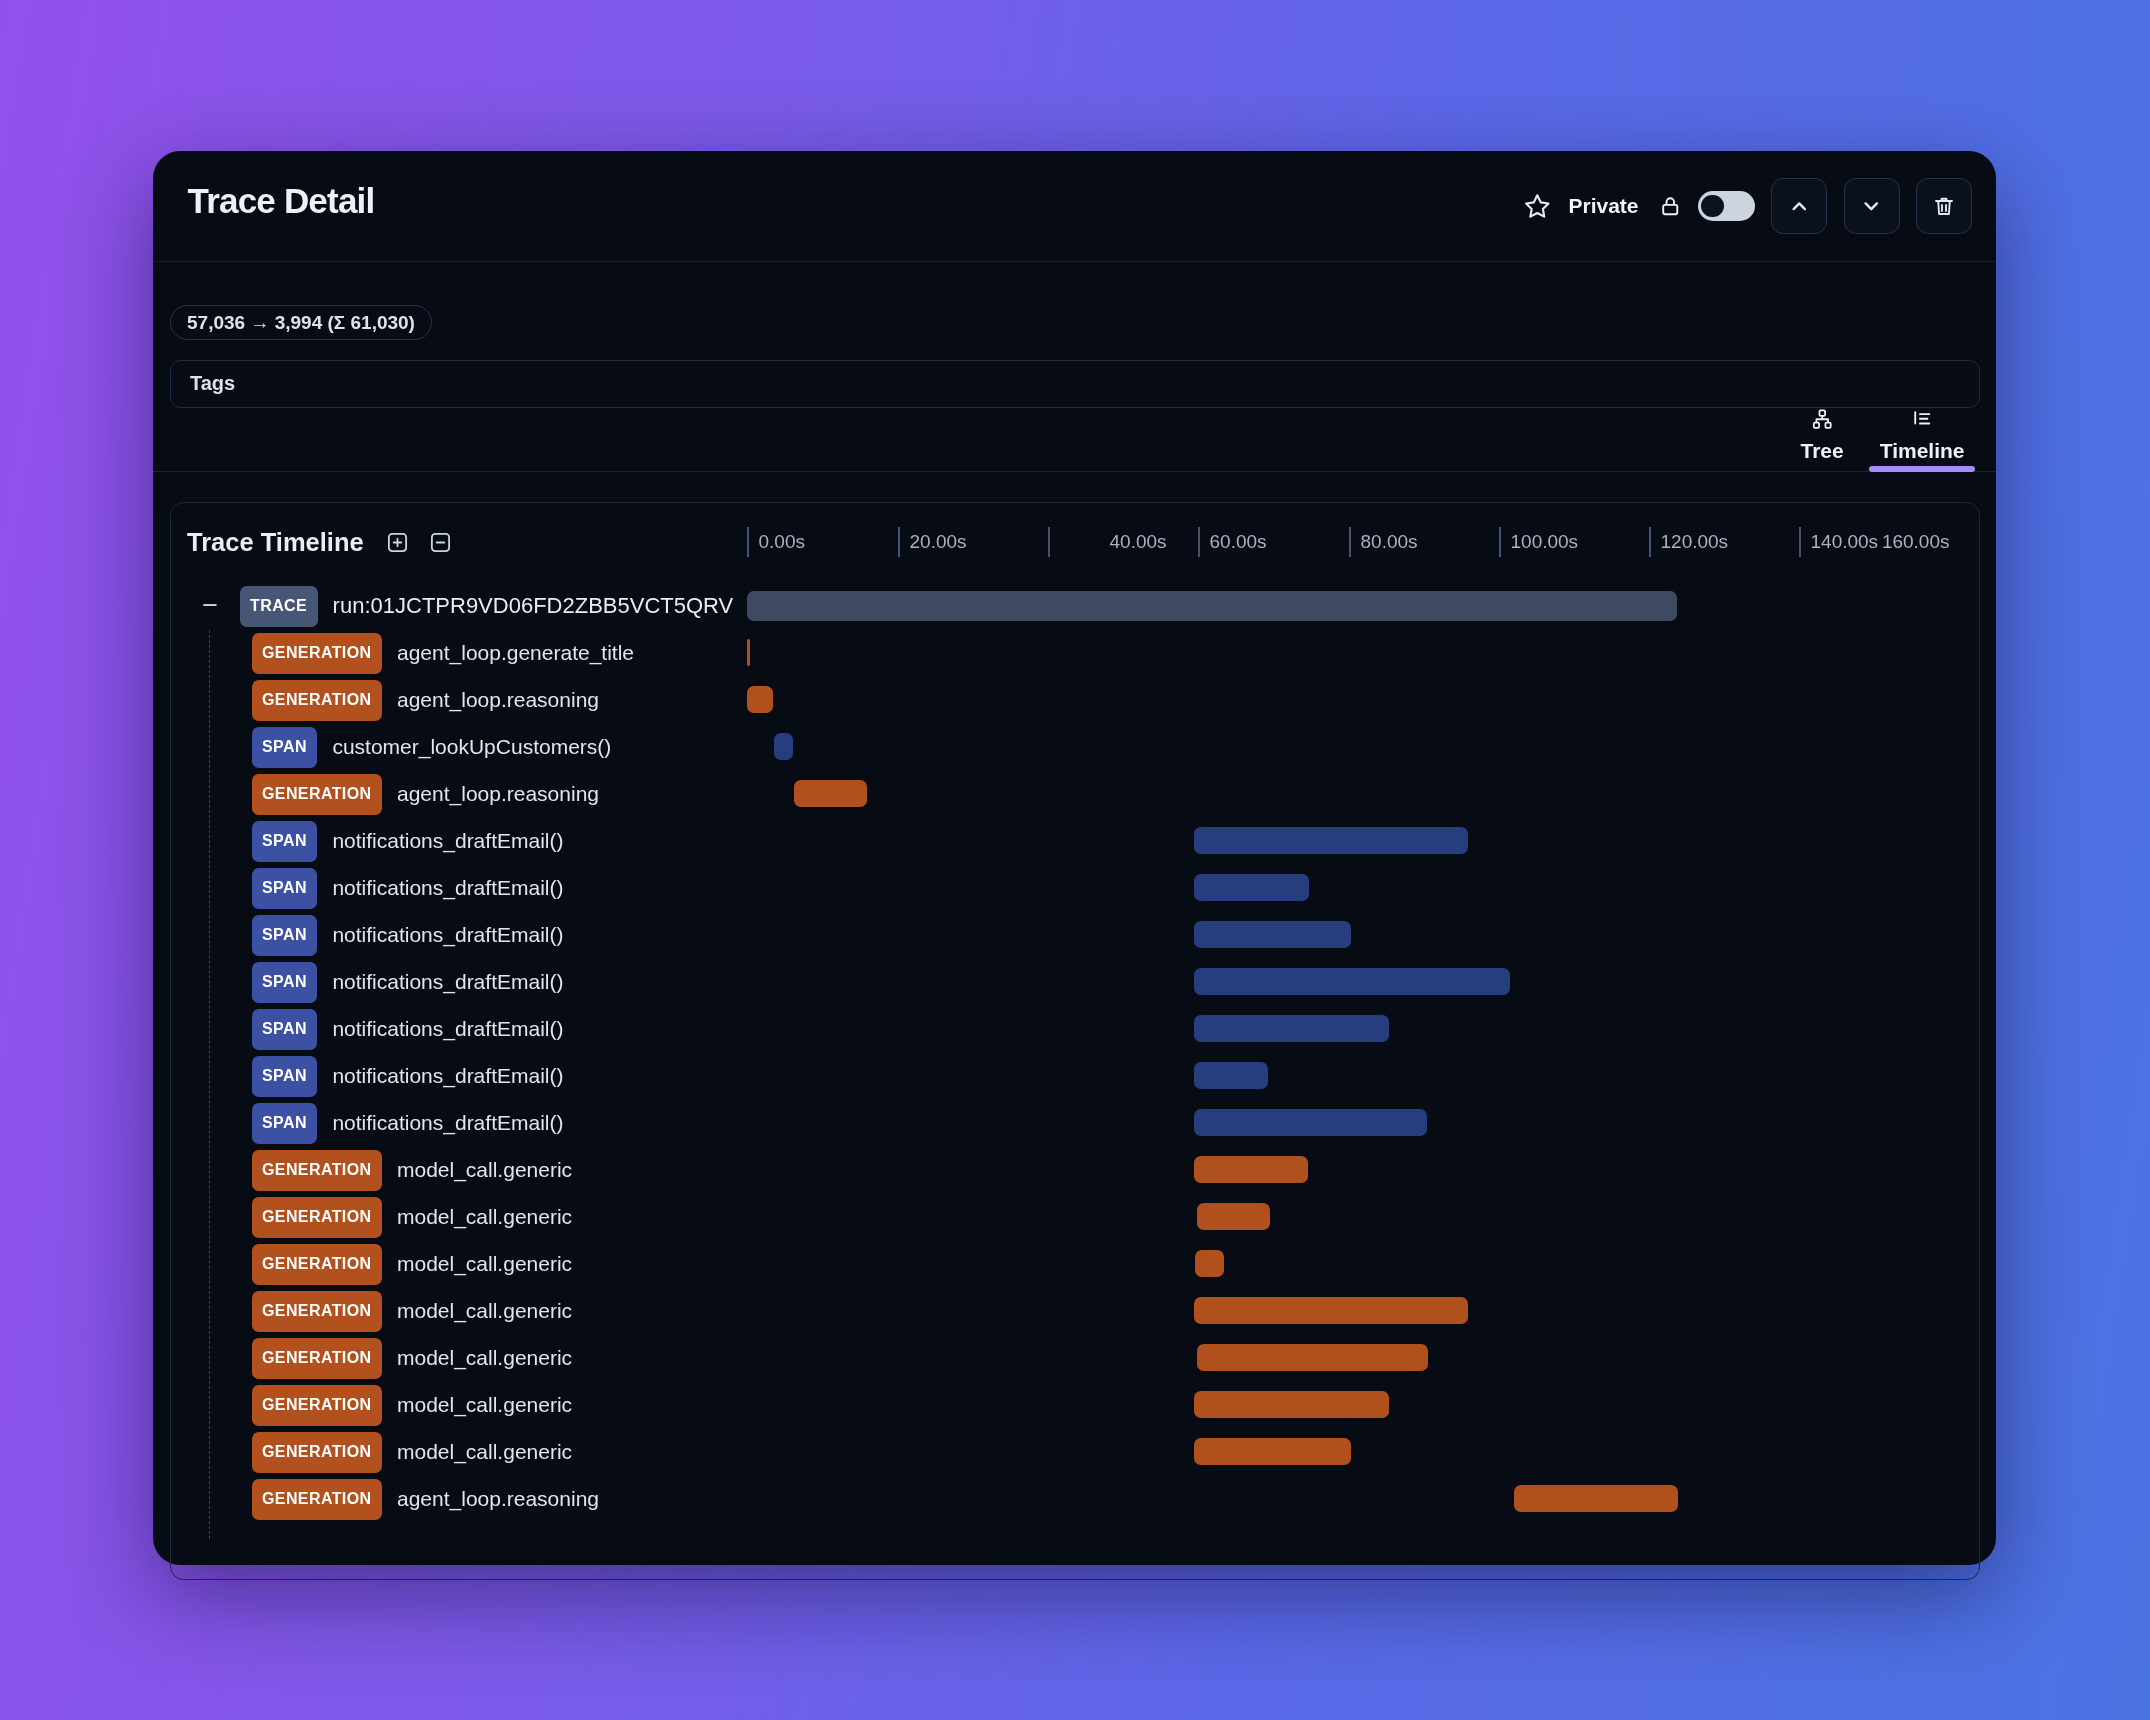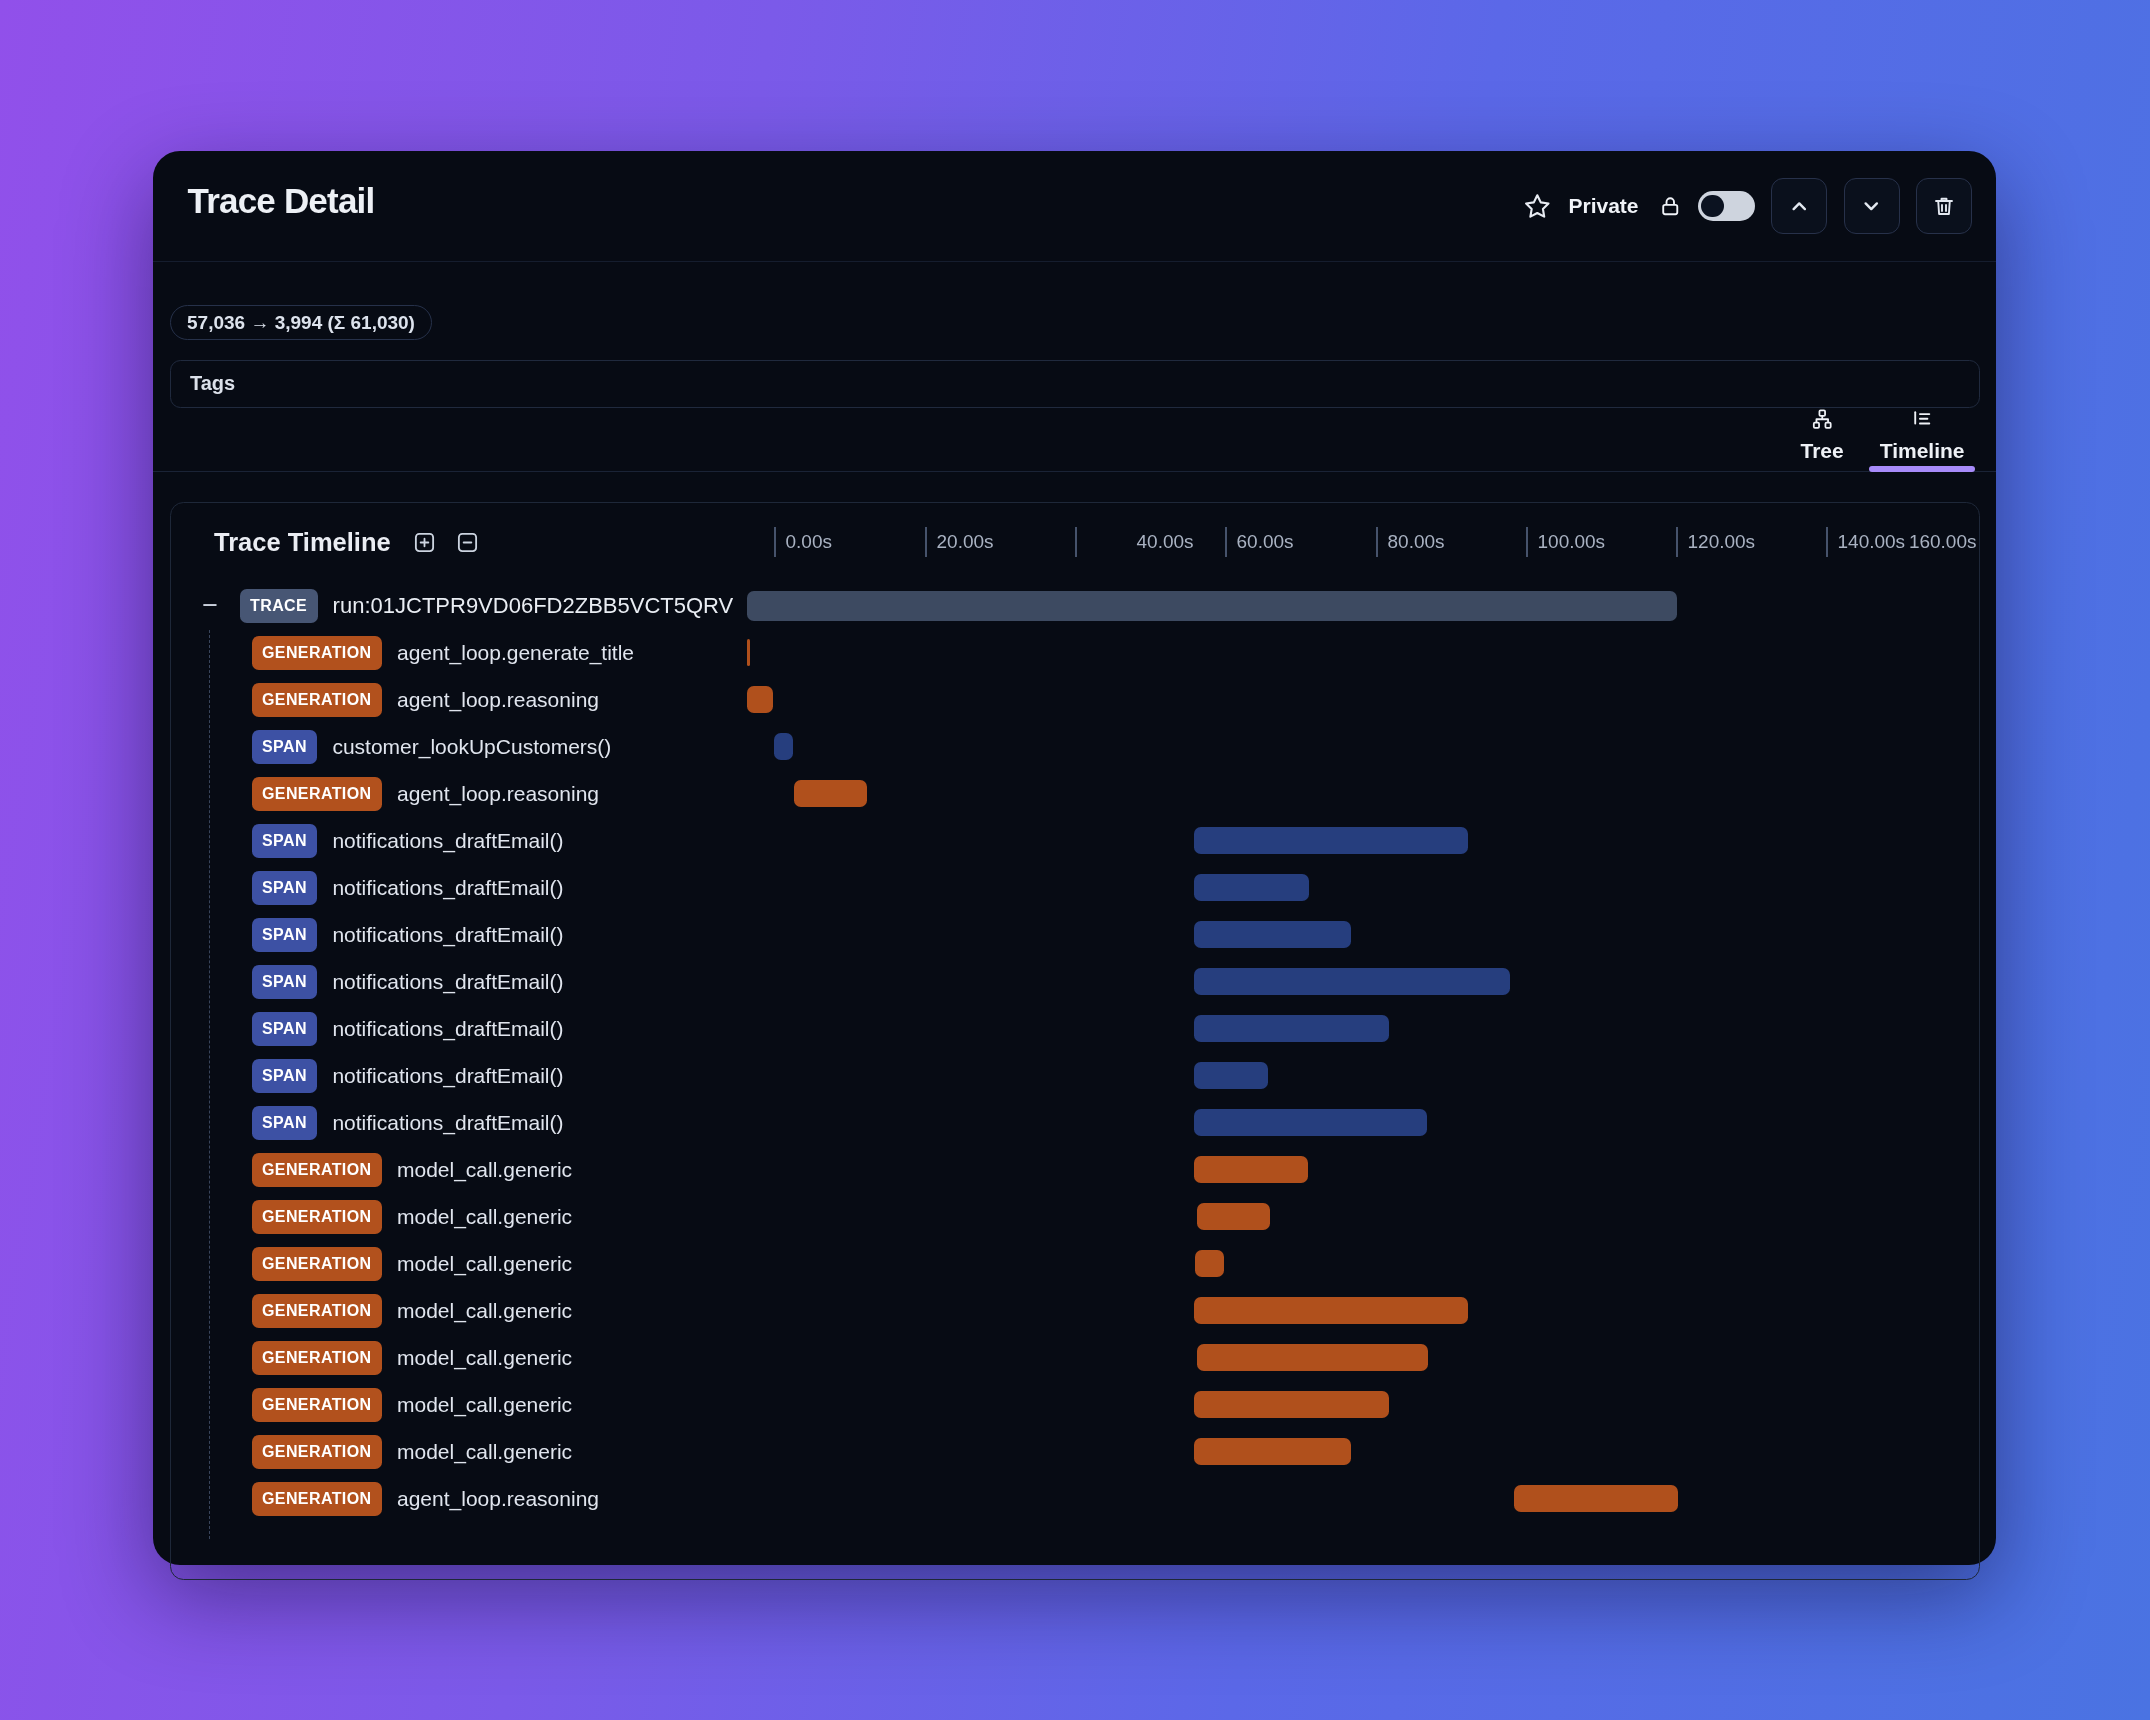--- a/index.html
+++ b/index.html
@@ -62,36 +62,36 @@
   }
   .tab .underline{
     position:absolute;left:4.5px;right:4.5px;bottom:-1.5px;height:6px;border-radius:3px;background:#a78bfa;
   }
 
   
   .card{
     position:relative;margin-top:30px;height:1078px;
     border:1.5px solid #1e2839;border-radius:13.5px;box-sizing:border-box;overflow:hidden;
   }
-  .card-header{position:relative;height:80px;display:flex;align-items:center;margin-left:27px;}
+  .card-header{position:relative;height:80px;display:flex;align-items:center;}
   .card-title{margin-left:16.5px;font-size:25.5px;font-weight:700;color:#eaedf3;}
   .mini-btn{background:none;border:none;padding:0;margin-left:19.5px;display:flex;color:#ccd4e0;cursor:pointer;}
   .mini-btn:first-of-type{margin-left:22.5px;}
   .axis-tick{position:absolute;top:24px;width:2.3px;height:30px;background:#46536c;}
   .axis-label{position:absolute;top:24px;height:30px;line-height:30px;font-size:19px;color:#a9b2c2;white-space:nowrap;}
   
   .rows{position:relative;}
   .dashed-line{position:absolute;left:38px;top:47px;height:909px;border-left:1.5px dashed #39455c;}
   .t-row{position:relative;height:47px;display:flex;align-items:center;}
   .collapse-toggle{
     position:absolute;left:27px;width:25.5px;text-align:center;font-size:27px;line-height:25.5px;
     color:#c9d0db;cursor:pointer;background:none;border:none;padding:0;
   }
   .badge{
-    display:inline-flex;align-items:center;height:34px;padding:0 10.5px;border-radius:6.8px;
+    display:inline-flex;align-items:center;height:41px;padding:0 10.5px;border-radius:6.8px;
     font-size:16px;font-weight:700;letter-spacing:0.4px;color:#fff;white-space:nowrap;
   }
   .badge.trace{background:#475674;margin-left:69px;}
   .badge.generation{background:#b2511d;margin-left:81px;}
   .badge.span{background:#3d51a4;margin-left:81px;}
   .row-label{margin-left:15px;font-size:21px;color:#e0e5ee;white-space:nowrap;}
   .t-row.trace-row .row-label{font-size:22px;color:#e9edf3;}
   .bar{position:absolute;border-radius:6.8px;height:27px;top:9.8px;min-width:3.8px;cursor:pointer;}
   .bar.trace{height:30px;top:8.3px;background:#3d4a61;}
   .bar.generation{background:#b0501c;}

